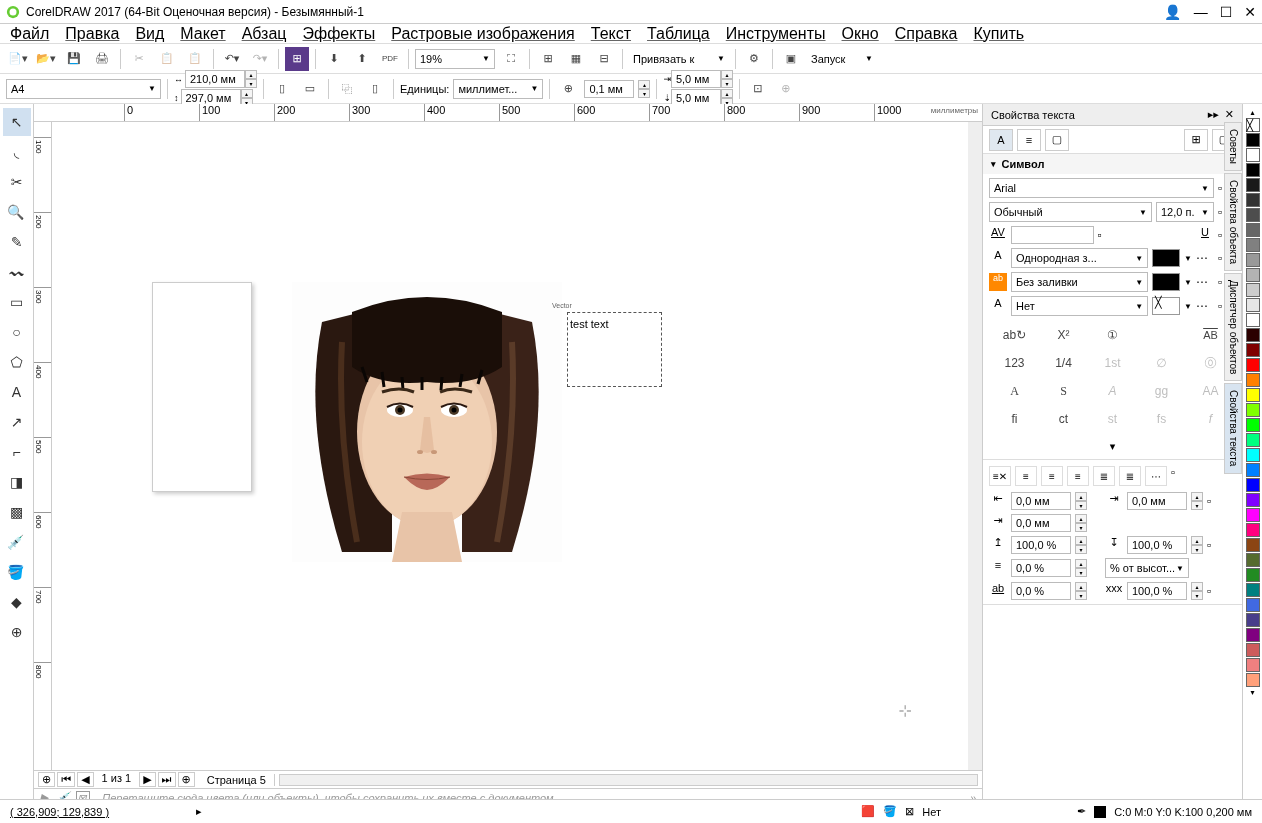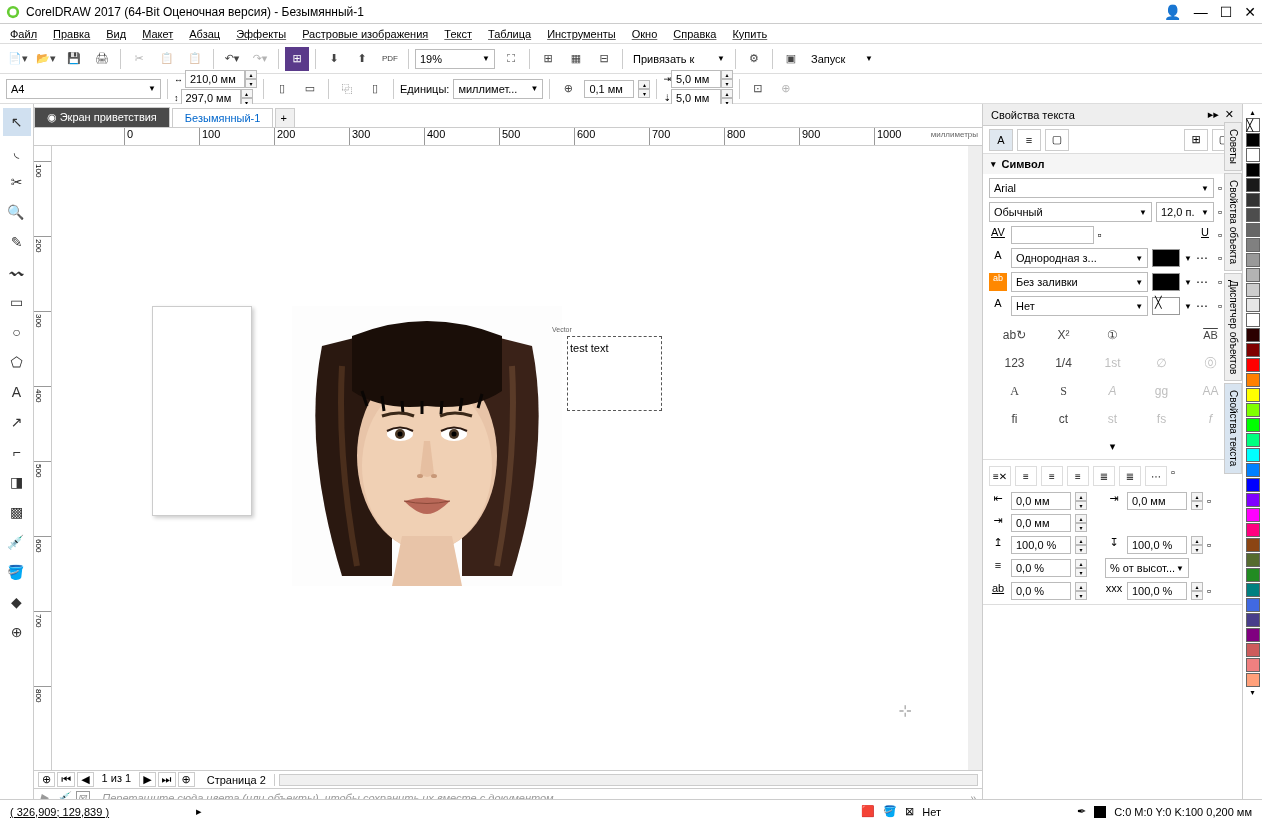--- a/index.html
+++ b/index.html
@@ -3,21 +3,21 @@
 <meta charset="utf-8">
 <style>
 * { margin: 0; padding: 0; box-sizing: border-box; font-family: "Segoe UI", Tahoma, sans-serif; font-size: 11px; }
 body { background: #f0f0f0; width: 1262px; height: 823px; overflow: hidden; position: relative; }
 .titlebar { height: 24px; background: #fff; display: flex; align-items: center; padding: 0 6px; border-bottom: 1px solid #ccc; }
 .titlebar .logo { width: 14px; height: 14px; margin-right: 6px; }
 .titlebar .title { flex: 1; font-size: 12px; }
 .titlebar .winbtns { display: flex; gap: 12px; align-items: center; }
 .titlebar .winbtns span { font-size: 14px; cursor: pointer; }
 .menubar { height: 20px; background: #fff; display: flex; align-items: center; padding: 0 10px; gap: 16px; border-bottom: 1px solid #ddd; }
-.menubar span { font-size: 11px; text-decoration: underline; text-decoration-color: #666; cursor: pointer; }
+.menubar span { font-size: 16px; text-decoration: underline; text-decoration-color: #666; cursor: pointer; }
 .toolbar1, .toolbar2 { height: 30px; background: #fff; display: flex; align-items: center; padding: 0 6px; gap: 4px; border-bottom: 1px solid #ddd; }
 .tbtn { width: 24px; height: 24px; display: flex; align-items: center; justify-content: center; cursor: pointer; color: #444; }
 .tbtn.disabled { opacity: .4; }
 .tsep { width: 1px; height: 20px; background: #ccc; margin: 0 2px; }
 .tdrop { display: flex; align-items: center; border: 1px solid #bbb; height: 20px; padding: 0 4px; background: #fff; cursor: pointer; min-width: 50px; }
 .tdrop .arrow { margin-left: auto; font-size: 8px; }
 .tinput { border: 1px solid #bbb; height: 18px; padding: 0 4px; background: #fff; width: 60px; }
 .spinbtns { display: flex; flex-direction: column; }
 .spinbtns div { width: 12px; height: 9px; border: 1px solid #bbb; font-size: 6px; display: flex; align-items: center; justify-content: center; cursor: pointer; background: #f5f5f5; }
 .main { display: flex; height: 702px; }
@@ -237,25 +237,20 @@
     <div class="tool">⌐</div>
     <div class="tool">◨</div>
     <div class="tool">▩</div>
     <div class="tool">💉</div>
     <div class="tool">🪣</div>
     <div class="tool">◆</div>
     <div class="tool disabled">⊕</div>
   </div>
 
   <div class="canvas-area">
-    <div class="doc-tabs">
-      <div class="doc-tab welcome">◉ <span>Экран приветствия</span></div>
-      <div class="doc-tab active"><span>Безымянный-1</span></div>
-      <div class="doc-tab" style="width:20px;padding:3px 4px">+</div>
-    </div>
     <div class="ruler-h">
       <span class="tick" style="left:90px">0</span>
       <span class="tick" style="left:165px">100</span>
       <span class="tick" style="left:240px">200</span>
       <span class="tick" style="left:315px">300</span>
       <span class="tick" style="left:390px">400</span>
       <span class="tick" style="left:465px">500</span>
       <span class="tick" style="left:540px">600</span>
       <span class="tick" style="left:615px">700</span>
       <span class="tick" style="left:690px">800</span>
@@ -324,21 +319,21 @@
     <div class="canvas-bottom">
       <div class="nav">
         <span>⊕</span>
         <span>⏮</span>
         <span>◀</span>
         <span style="border:none;padding:0 6px">1  из  1</span>
         <span>▶</span>
         <span>⏭</span>
         <span>⊕</span>
       </div>
-      <div class="page-tab">Страница 2</div>
+      <div class="page-tab">Страница 5</div>
       <div style="flex:1;height:12px;background:#f0f0f0;margin:0 4px;border:1px solid #ccc"></div>
     </div>
     <div class="color-tray">
       <span style="margin-right:8px">▶</span>
       <span style="margin-right:6px">💉</span>
       <span style="border:1px solid #999;width:14px;height:14px;margin-right:12px;position:relative">⊠</span>
       <span>Перетащите сюда цвета (или объекты), чтобы сохранить их вместе с документом</span>
       <span style="margin-left:auto">»</span>
     </div>
   </div>

